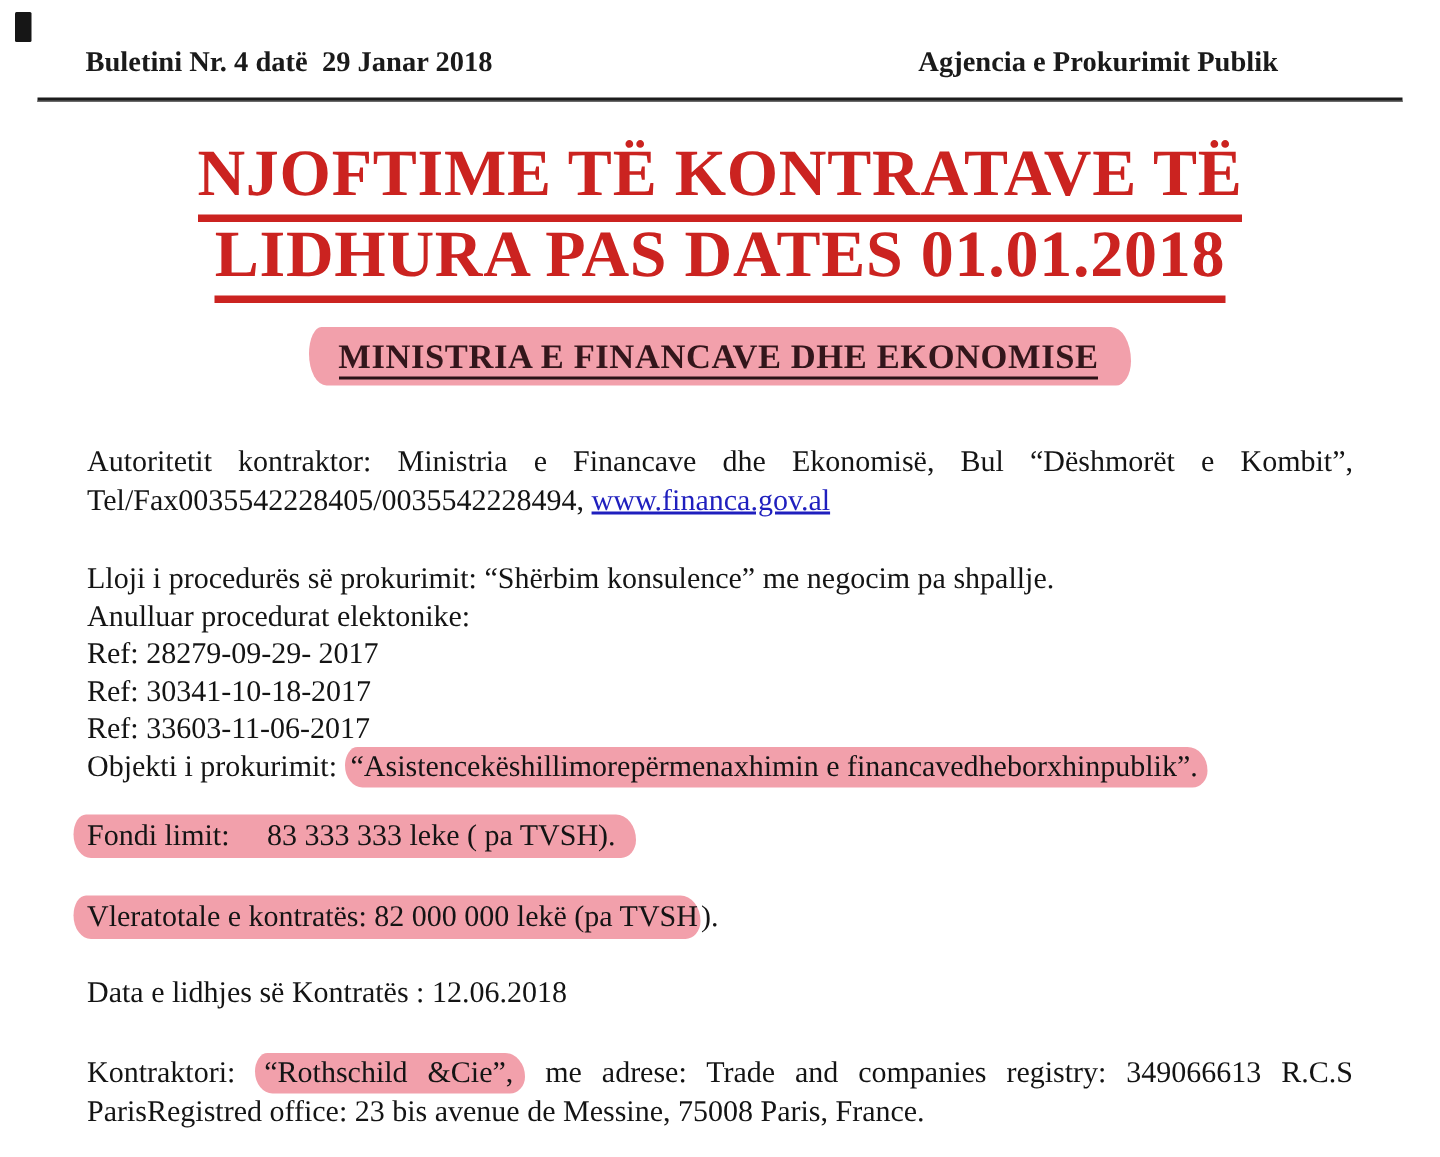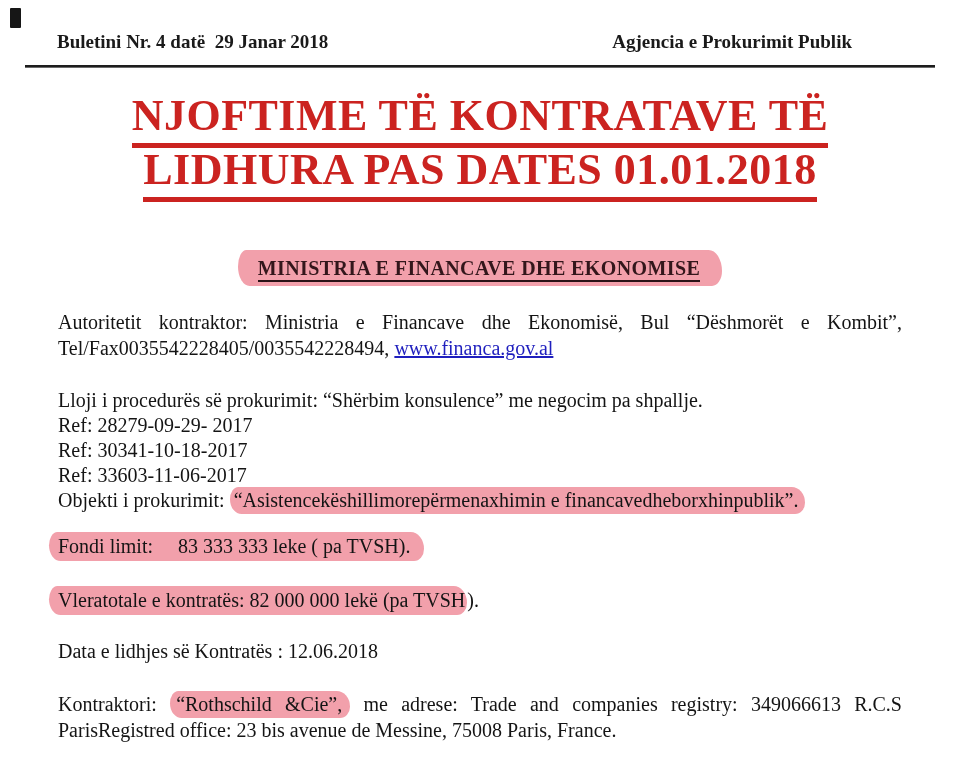--- a/index.html
+++ b/index.html
@@ -33,39 +33,39 @@
   .page-title{
     margin-top:26px;text-align:center;
     color:var(--title-red);font-weight:bold;font-size:44px;
     line-height:1.02;letter-spacing:.5px;
   }
   .page-title .tline{
     display:inline-block;border-bottom:5px solid var(--title-red);
     padding-bottom:4px;
   }
   .section-heading{
-    margin-top:48px;text-align:center;
-    font-weight:bold;font-size:20px;letter-spacing:.4px;
+    margin-top:16px;text-align:center;
+    font-weight:bold;font-size:23px;letter-spacing:.4px;
   }
   .hl{
     background:var(--highlight-pink);
     border-radius:10px 16px 12px 14px / 55% 70% 50% 65%;
     box-decoration-break:clone;-webkit-box-decoration-break:clone;
   }
   .heading-hl{
     display:inline-block;padding:7px 22px 6px 20px;color:#33161b;
   }
   .heading-hl .u{
     border-bottom:2.5px solid #2a1216;padding-bottom:1px;
   }
   .content{
     margin:0 58px 0 58px;font-size:20px;color:#141414;
   }
   .para-justify{text-align:justify;line-height:26px;}
-  .authority{margin-top:23px;}
+  .authority{margin-top:38px;}
   .line{line-height:25px;}
   .proc-block{margin-top:27px;}
   .weblink{
     color:var(--link-blue);text-decoration:underline;cursor:pointer;
   }
   .inline-hl{padding:2px 7px 3px 4px;}
   .fund-line{
     margin-top:21px;white-space:pre-wrap;
   }
   .fund-line .hl{padding:3px 14px 4px 9px;margin-left:-9px;}
@@ -95,20 +95,21 @@
 <div class="section-heading">
   <span class="hl heading-hl"><span class="u">MINISTRIA E FINANCAVE DHE EKONOMISE</span></span>
 </div>
 
 <div class="content">
 
   <div class="authority para-justify"><span>Autoritetit kontraktor: Ministria e Financave dhe Ekonomisë, Bul “Dëshmorët e Kombit”, Tel/Fax0035542228405/0035542228494, </span><span class="weblink">www.financa.gov.al</span></div>
 
   <div class="proc-block">
     <div class="line">Lloji i procedurës së prokurimit: “Shërbim konsulence” me negocim pa shpallje.</div>
+    <div class="line">Anulluar procedurat elektonike:</div>
     <div class="line">Ref: 28279-09-29- 2017</div>
     <div class="line">Ref: 30341-10-18-2017</div>
     <div class="line">Ref: 33603-11-06-2017</div>
     <div class="line"><span>Objekti i prokurimit: </span><span class="hl inline-hl">“Asistencekëshillimorepërmenaxhimin e financavedheborxhinpublik”.</span></div>
   </div>
 
   <div class="line fund-line"><span class="hl">Fondi limit:     83 333 333 leke ( pa TVSH).</span></div>
 
   <div class="line value-line"><span class="hl">Vleratotale e kontratës: 82 000 000 lekë (pa TVSH</span><span>).</span></div>
 

